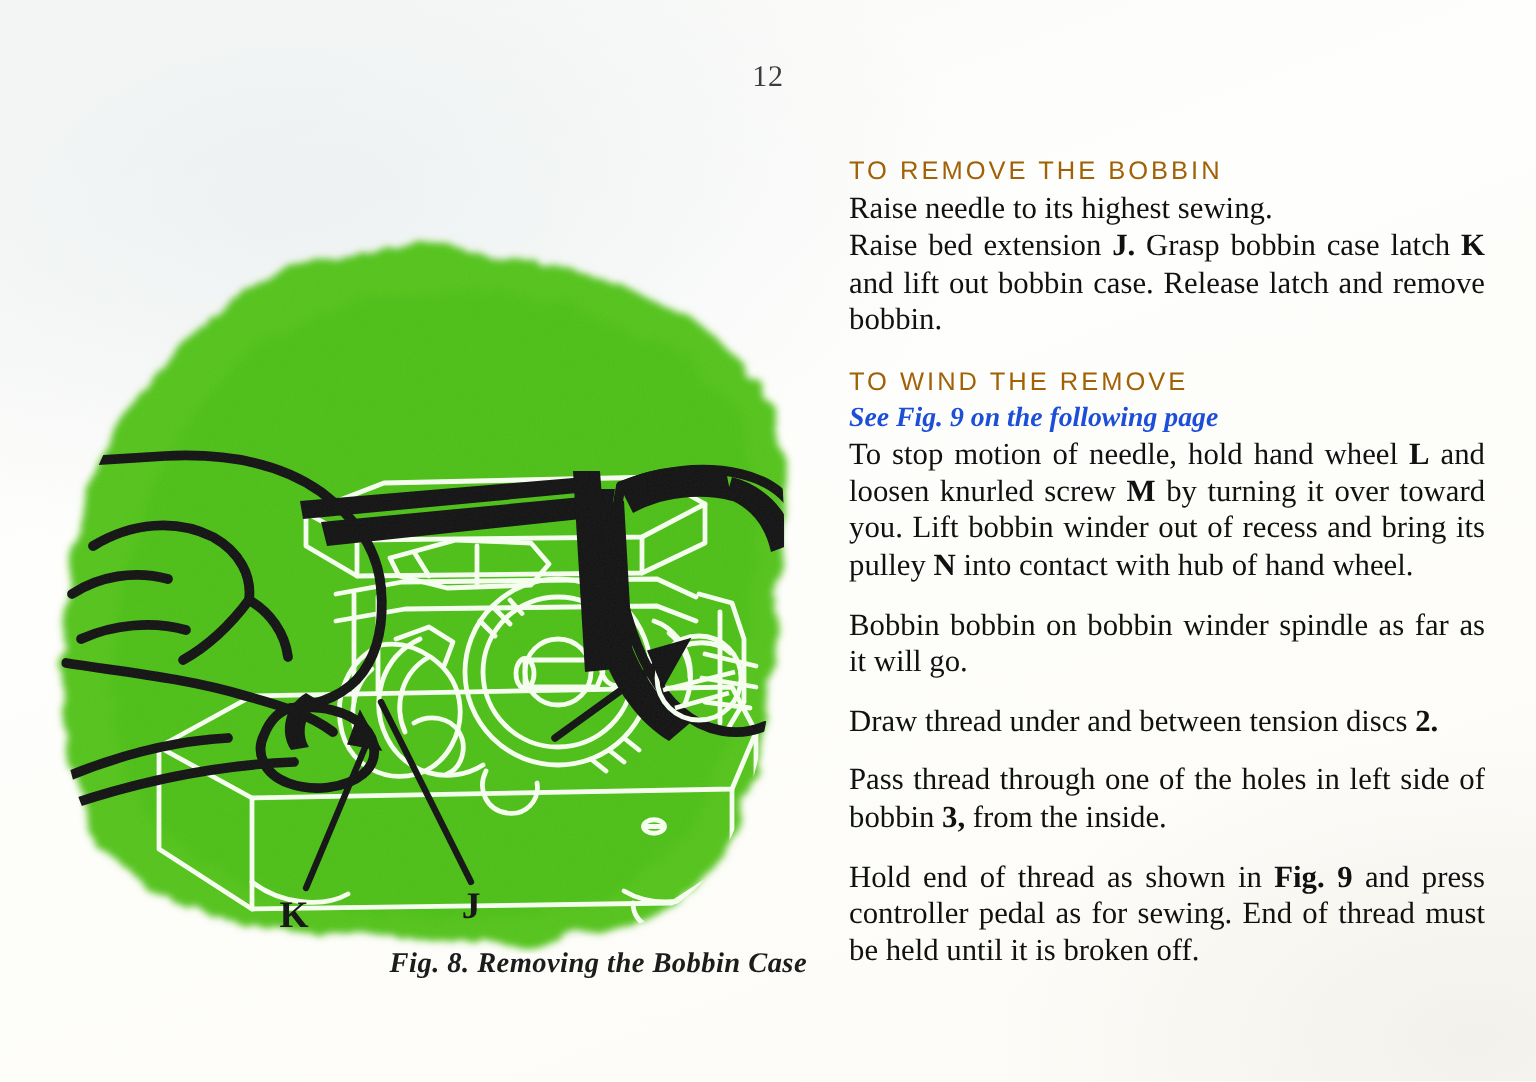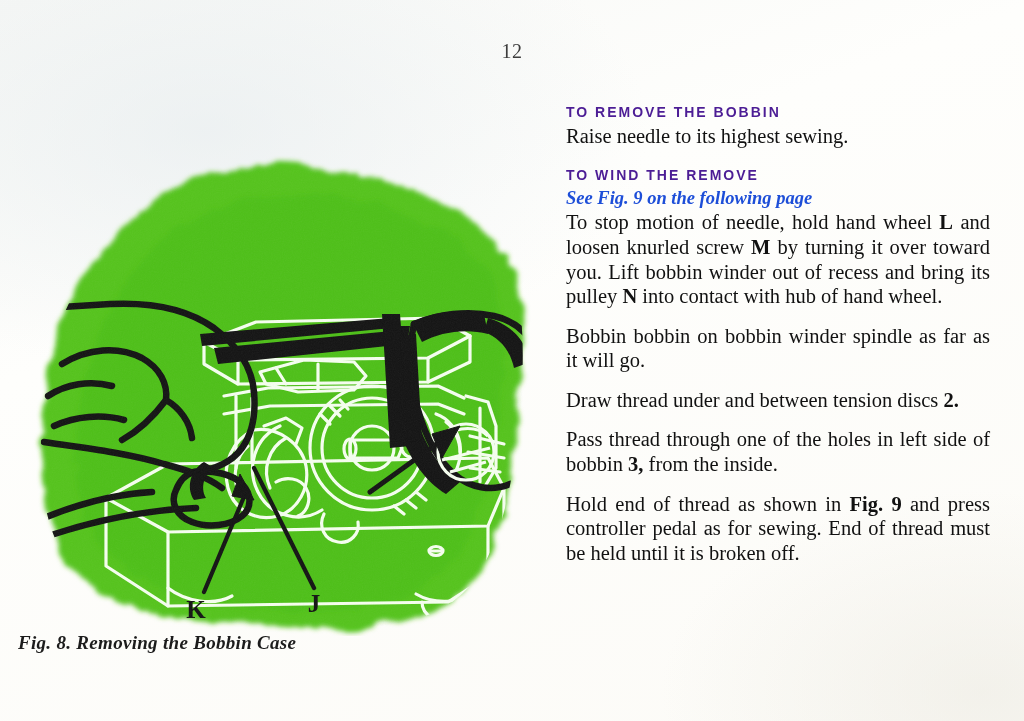--- a/index.html
+++ b/index.html
@@ -51,42 +51,42 @@
     left: 0; top: 0;
     width: 530px;
     height: 540px;
   }
   #figure-art svg { display:block; width:100%; height:100%; }
   #figure-caption {
     position: absolute;
     left: 0;
     top: 536px;
     width: 520px;
-    text-align: left;
+    text-align: right;
     font-style: italic;
     font-weight: bold;
     font-size: 19px;
     color: #1c1c1c;
     letter-spacing: 0.3px;
   }
 
   
   #text-column {
     position: absolute;
     left: 566px;
     top: 104px;
     width: 424px;
   }
   .section { margin-bottom: 2px; }
   .section-heading {
     font-family: "Liberation Sans", "DejaVu Sans", sans-serif;
-    font-weight: bold;
-    font-size: 14px;
+    font-weight: normal;
+    font-size: 17px;
     letter-spacing: 2.0px;
-    color: #4c1d95;
+    color: #a16207;
     margin: 0 0 3px 0;
     line-height: 1.2;
   }
   .section-subtitle {
     font-style: italic;
     font-weight: bold;
     font-size: 18.5px;
     color: #1d4ed8;
     margin: 0 0 0 0;
     line-height: 1.25;
@@ -304,20 +304,21 @@
     </div>
 
     <div id="figure-caption">Fig. 8. Removing the Bobbin Case</div>
   </div>
 
   <div id="text-column">
 
     <div class="section">
       <h2 class="section-heading">TO REMOVE THE BOBBIN</h2>
       <p class="para">Raise needle to its highest sewing.</p>
+      <p class="para">Raise bed extension <b>J.</b> Grasp bobbin case latch <b>K</b> and lift out bobbin case. Release latch and remove bobbin.</p>
     </div>
 
     <div class="spacer-lg"></div>
 
     <div class="section">
       <h2 class="section-heading">TO WIND THE REMOVE</h2>
       <p class="section-subtitle">See Fig. 9 on the following page</p>
       <p class="para">To stop motion of needle, hold hand wheel <b>L</b> and loosen knurled screw <b>M</b> by turning it over toward you. Lift bobbin winder out of recess and bring its pulley <b>N</b> into contact with hub of hand wheel.</p>
       <p class="para gap">Bobbin bobbin on bobbin winder spindle as far as it will go.</p>
       <p class="para gap">Draw thread under and between tension discs <b>2.</b></p>

